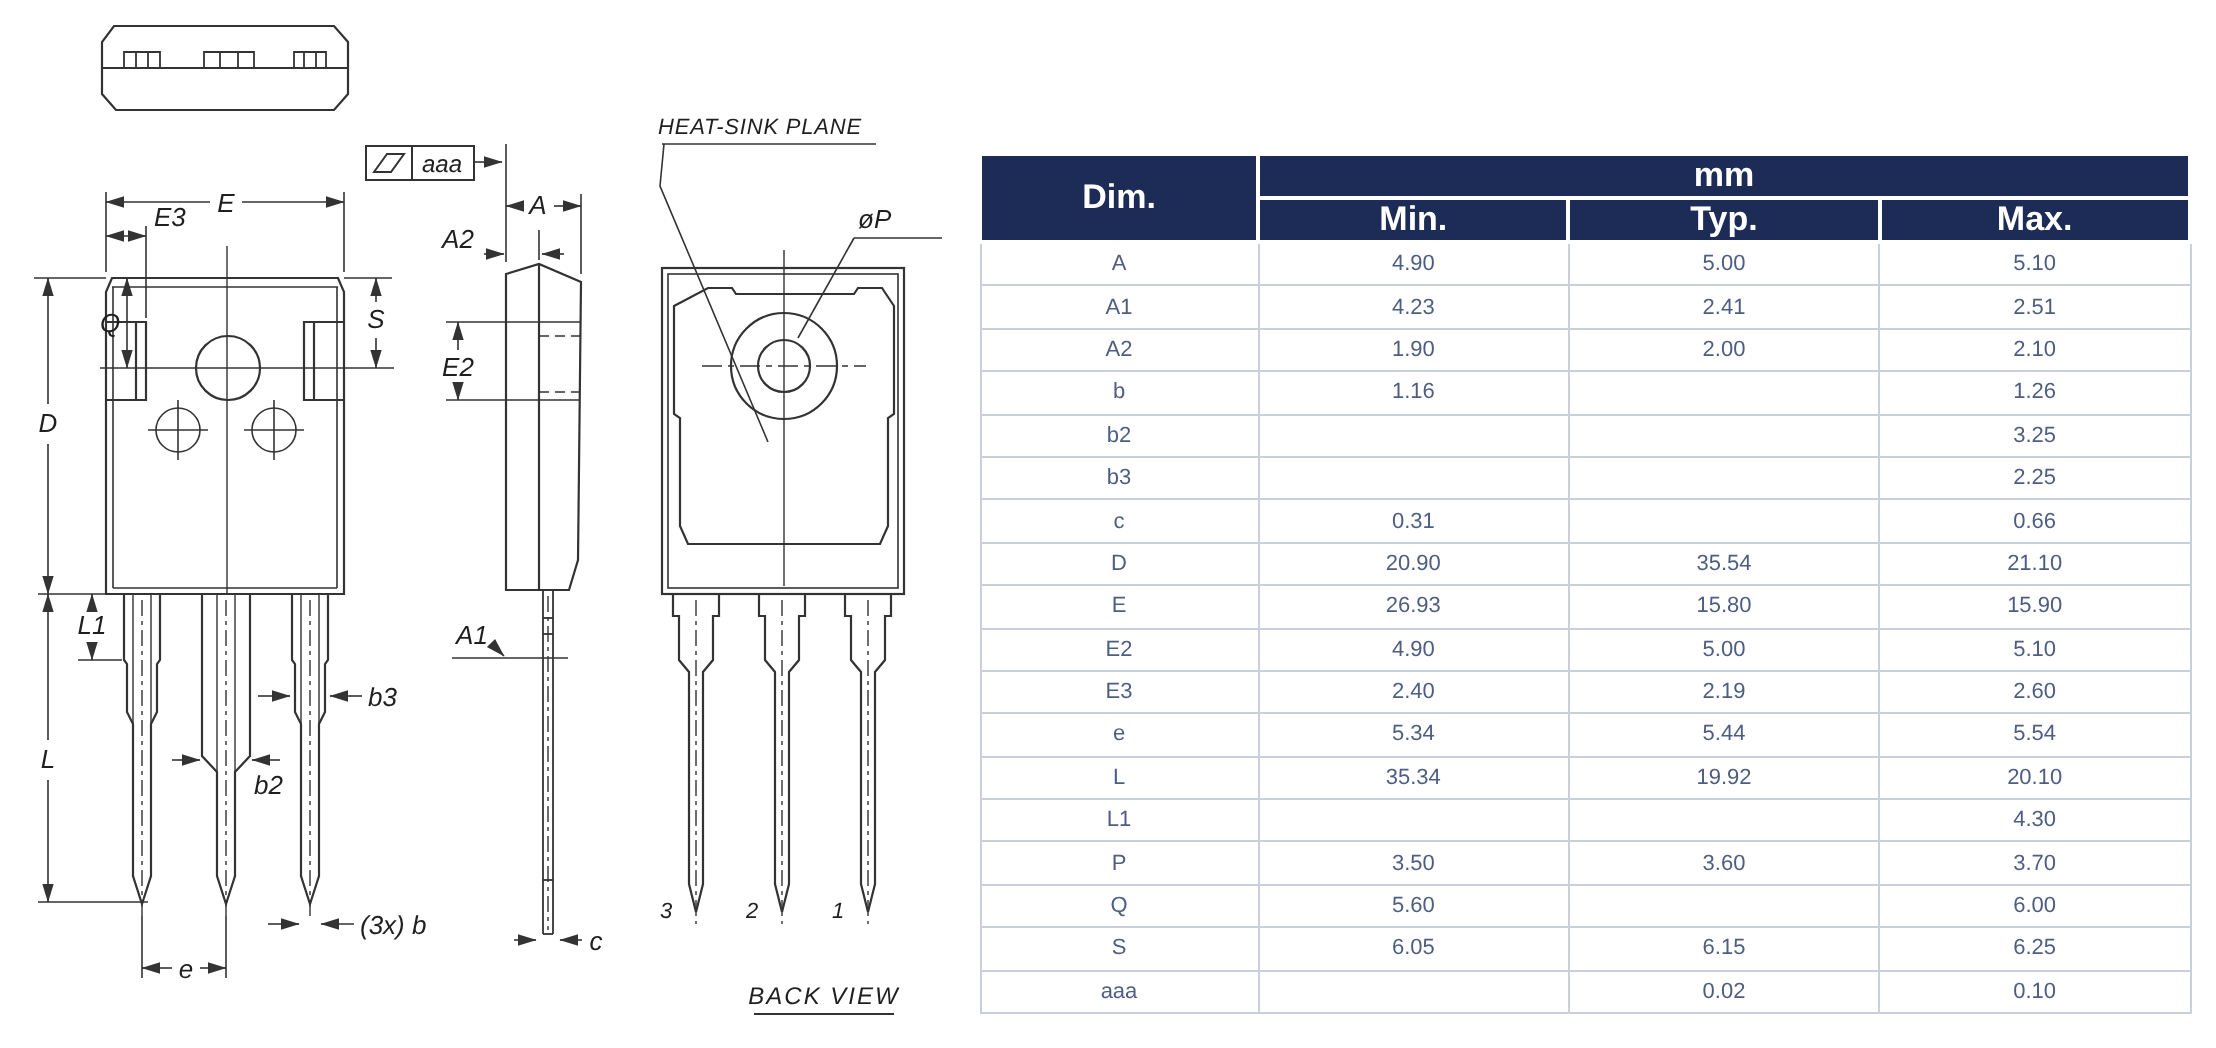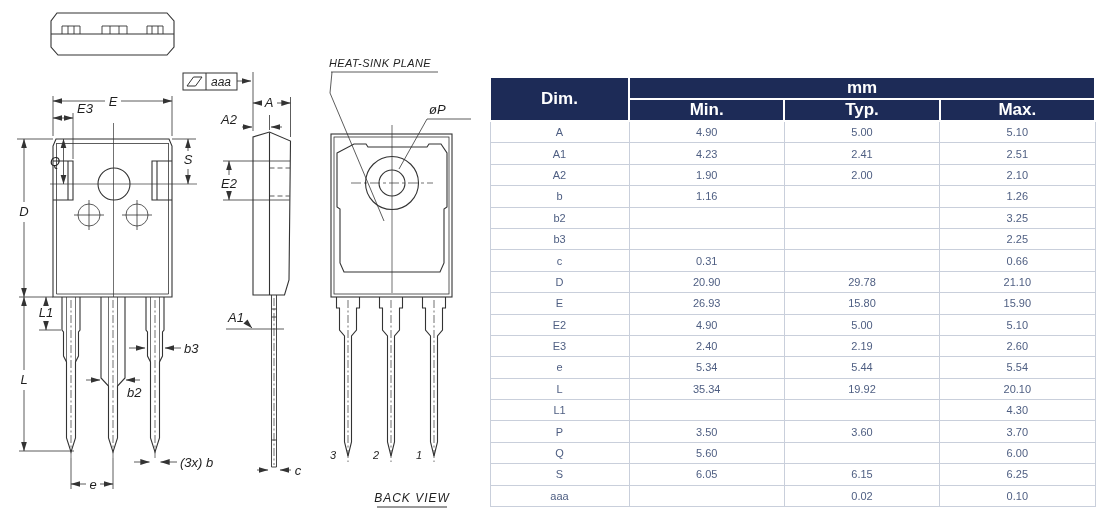--- a/index.html
+++ b/index.html
@@ -317,21 +317,21 @@
         </tr>
         <tr>
           <td>c</td>
           <td>0.31</td>
           <td></td>
           <td>0.66</td>
         </tr>
         <tr>
           <td>D</td>
           <td>20.90</td>
-          <td>29.78</td>
+          <td>35.54</td>
           <td>21.10</td>
         </tr>
         <tr>
           <td>E</td>
           <td>26.93</td>
           <td>15.80</td>
           <td>15.90</td>
         </tr>
         <tr>
           <td>E2</td>

